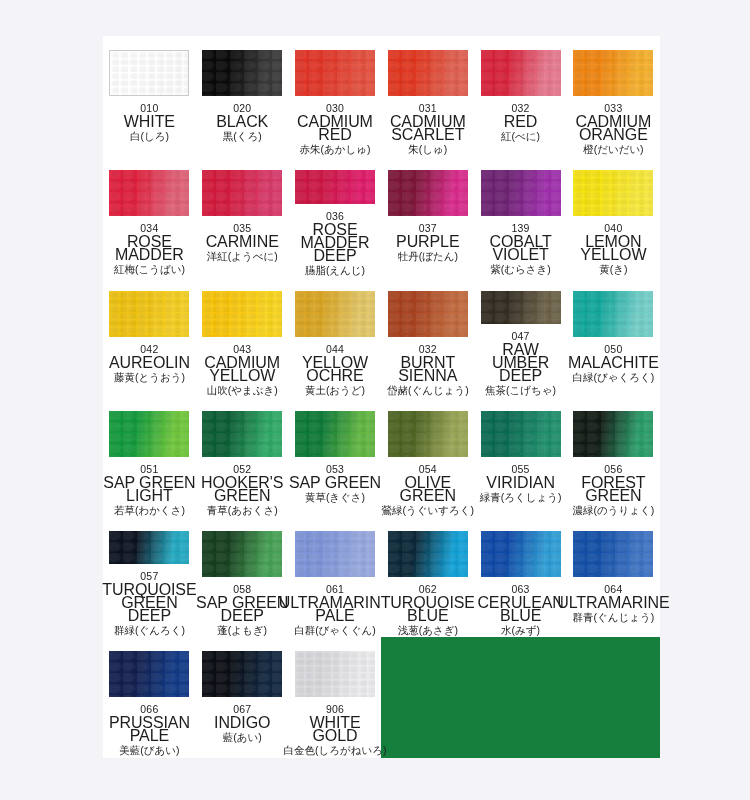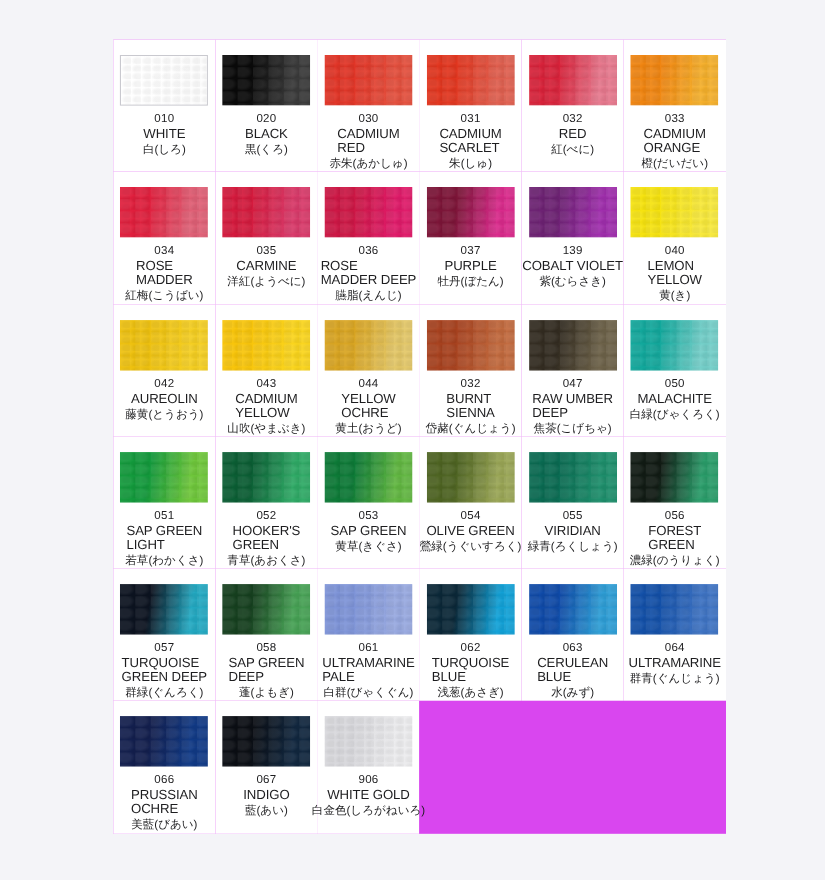--- a/index.html
+++ b/index.html
@@ -22,21 +22,21 @@
     height: 800px;
     background: #f4f4f8;
   }
 
   #chart-inner {
     position: absolute;
     left: 103px;
     top: 36px;
     width: 557px;
     height: 722px;
-    background: #d946ef;
+    background: #15803d;
   }
 
   .swatch-grid {
     display: grid;
     grid-template-columns: repeat(6, 92.8px);
     grid-template-rows: repeat(6, 120.3px);
     width: 557px;
   }
 
   .swatch-cell {
@@ -71,22 +71,23 @@
   }
 
   .swatch-code {
     font-size: 10.5px;
     color: #1d1d1f;
     margin-top: 6px;
     letter-spacing: .2px;
     line-height: 13px;
   }
   .swatch-name {
-    font-size: 12px;
+    font-size: 16px;
     color: #1d1d1f;
+    text-align: center;
     line-height: 13px;
     letter-spacing: -.1px;
     white-space: pre-line;
   }
   .swatch-jp {
     font-size: 10.5px;
     color: #1d1d1f;
     text-align: center;
     line-height: 14px;
     margin-top: 1px;
@@ -387,21 +388,21 @@
           <div class="swatch-name">ULTRAMARINE</div>
           <div class="swatch-jp">群青(ぐんじょう)</div>
         </div>
         <div class="swatch-cell">
           <div class="swatch-chip">
             <div class="wash" style="background: linear-gradient(100deg, rgb(19, 31, 78) 0%, rgb(19, 31, 78) 34%, rgb(17, 58, 134) 78%, rgb(17, 58, 134) 100%);"></div>
             <div class="grain" style="background-image: radial-gradient(at 30% 40%, rgba(255, 255, 255, 0.14) 0px, rgba(255, 255, 255, 0.14) 40%, rgba(255, 255, 255, 0) 70%), radial-gradient(at 70% 65%, rgba(0, 0, 0, 0.1) 0px, rgba(0, 0, 0, 0.1) 35%, rgba(0, 0, 0, 0) 70%);"></div>
           </div>
           <div class="swatch-code">066</div>
           <div class="swatch-name">PRUSSIAN
-OCHRE</div>
+PALE</div>
           <div class="swatch-jp">美藍(びあい)</div>
         </div>
         <div class="swatch-cell">
           <div class="swatch-chip">
             <div class="wash" style="background: linear-gradient(100deg, rgb(11, 14, 20) 0%, rgb(11, 14, 20) 34%, rgb(17, 39, 63) 78%, rgb(17, 39, 63) 100%);"></div>
             <div class="grain" style="background-image: radial-gradient(at 30% 40%, rgba(255, 255, 255, 0.14) 0px, rgba(255, 255, 255, 0.14) 40%, rgba(255, 255, 255, 0) 70%), radial-gradient(at 70% 65%, rgba(0, 0, 0, 0.1) 0px, rgba(0, 0, 0, 0.1) 35%, rgba(0, 0, 0, 0) 70%);"></div>
           </div>
           <div class="swatch-code">067</div>
           <div class="swatch-name">INDIGO</div>
           <div class="swatch-jp">藍(あい)</div>

